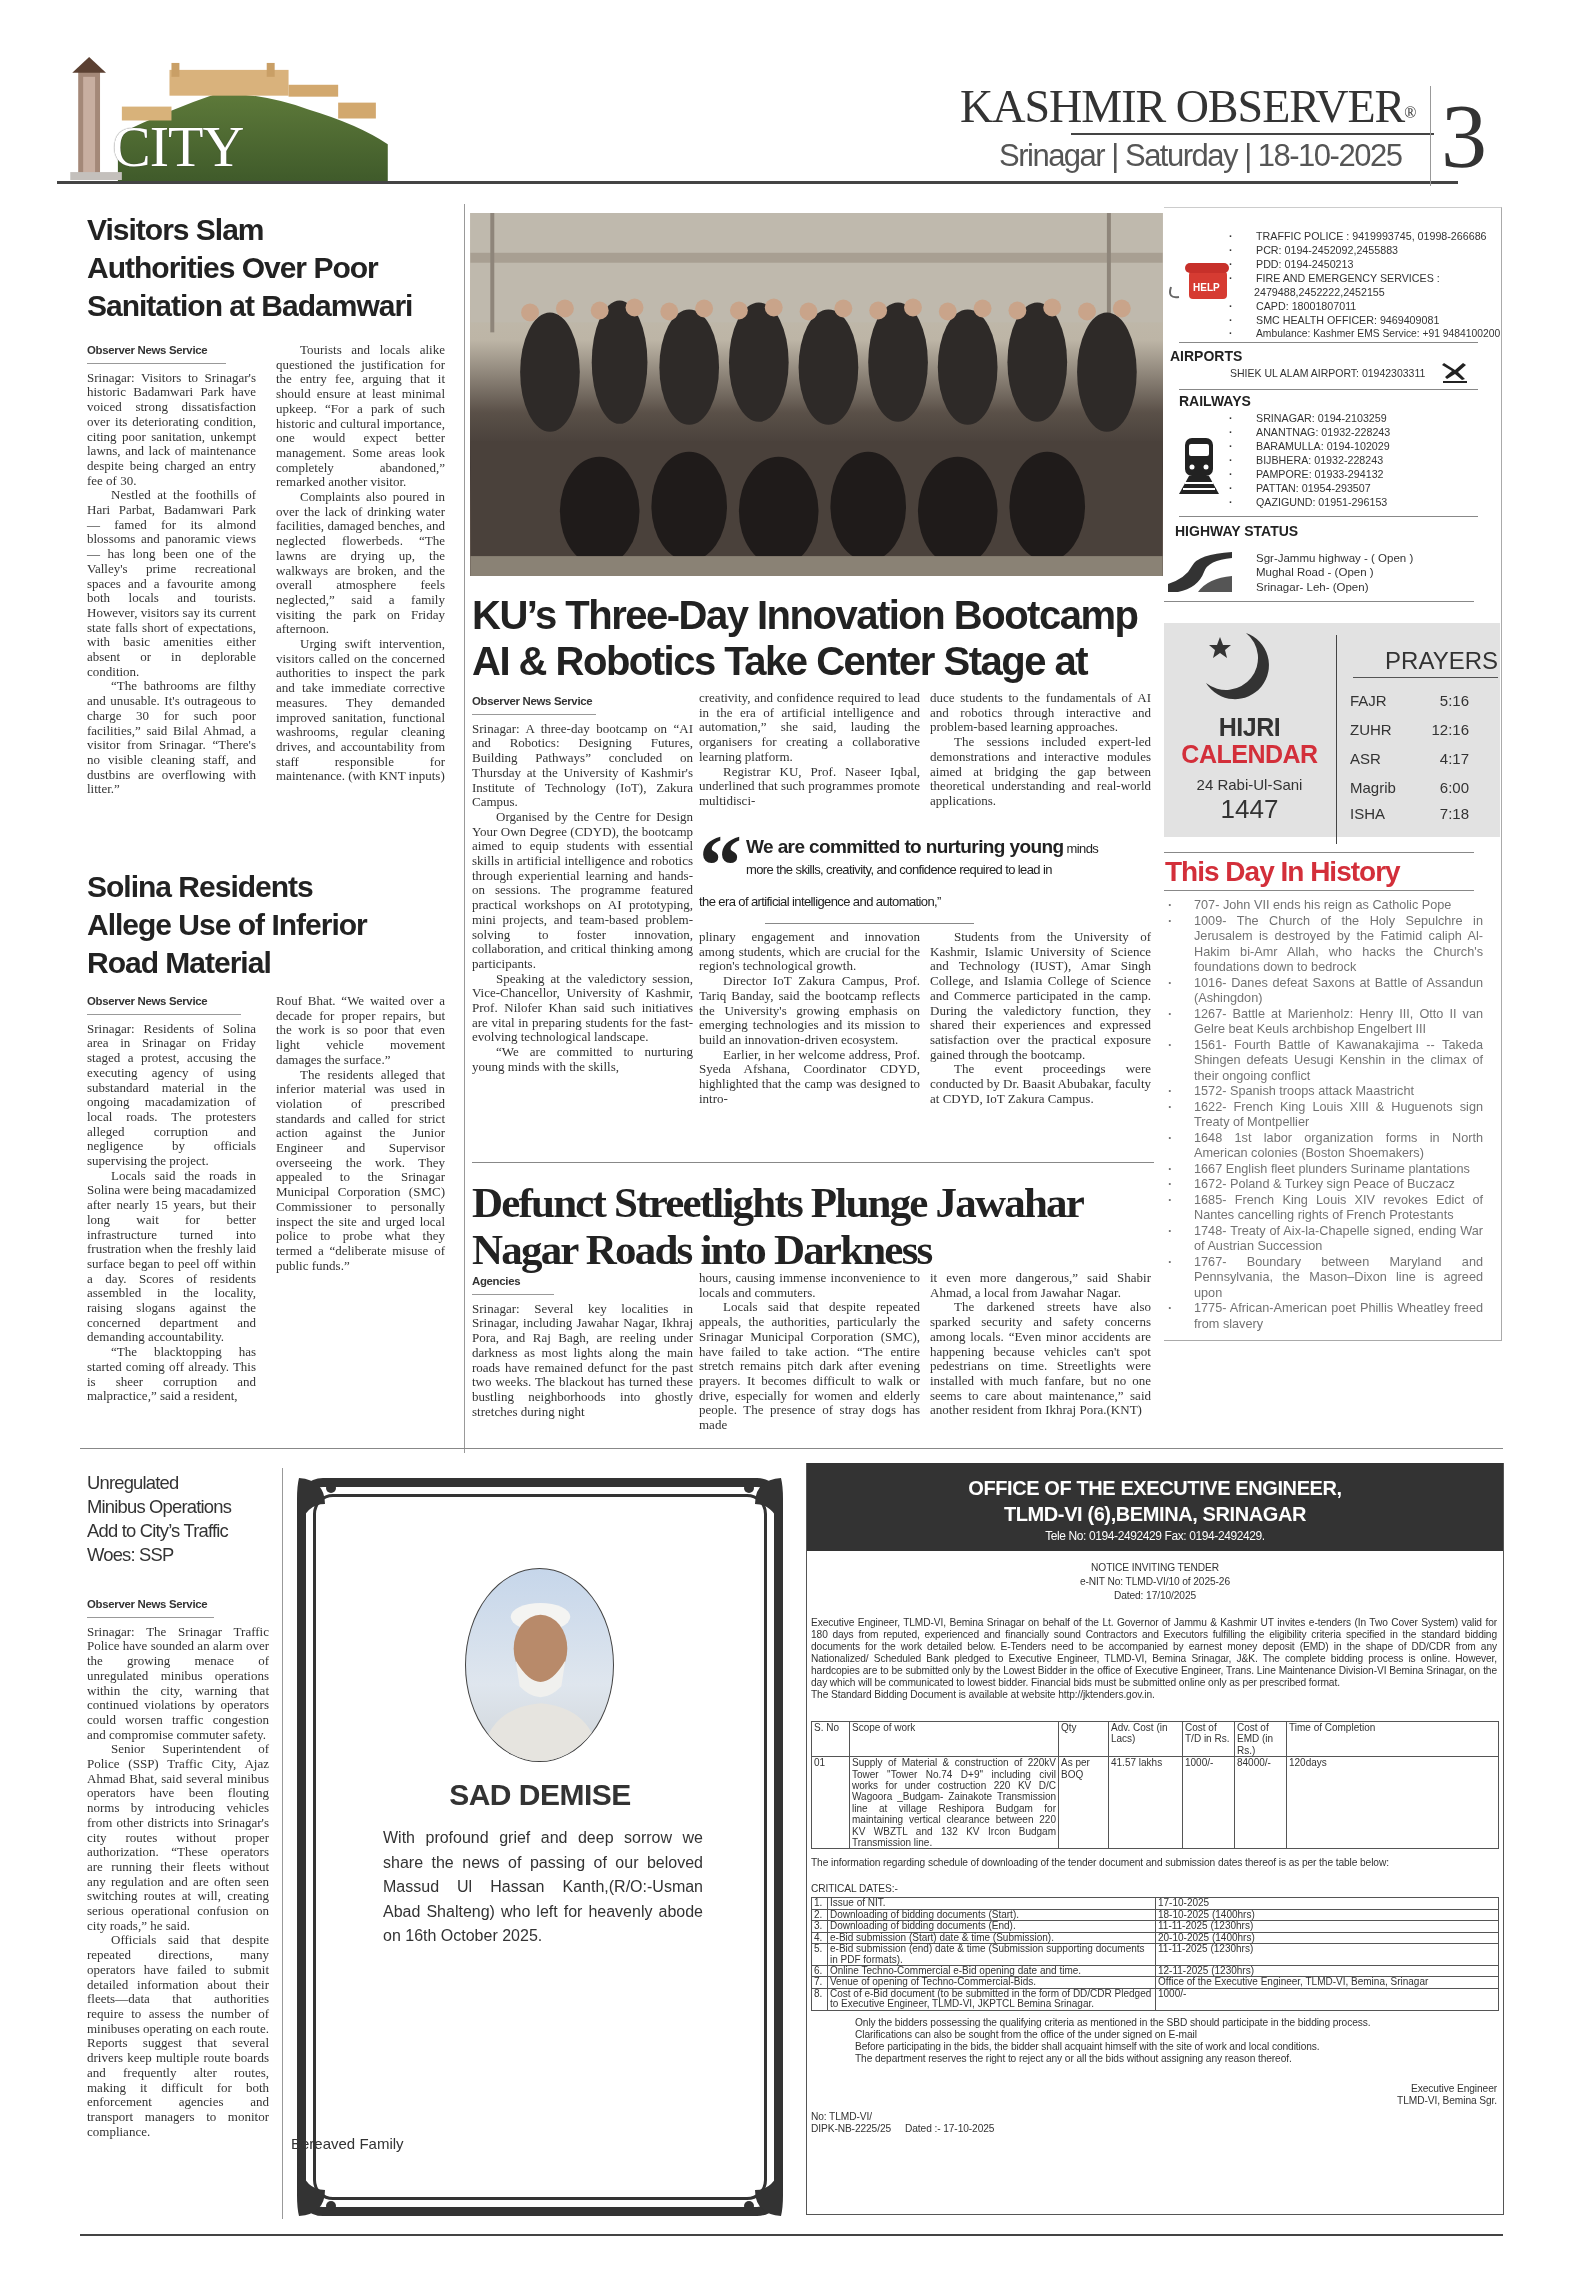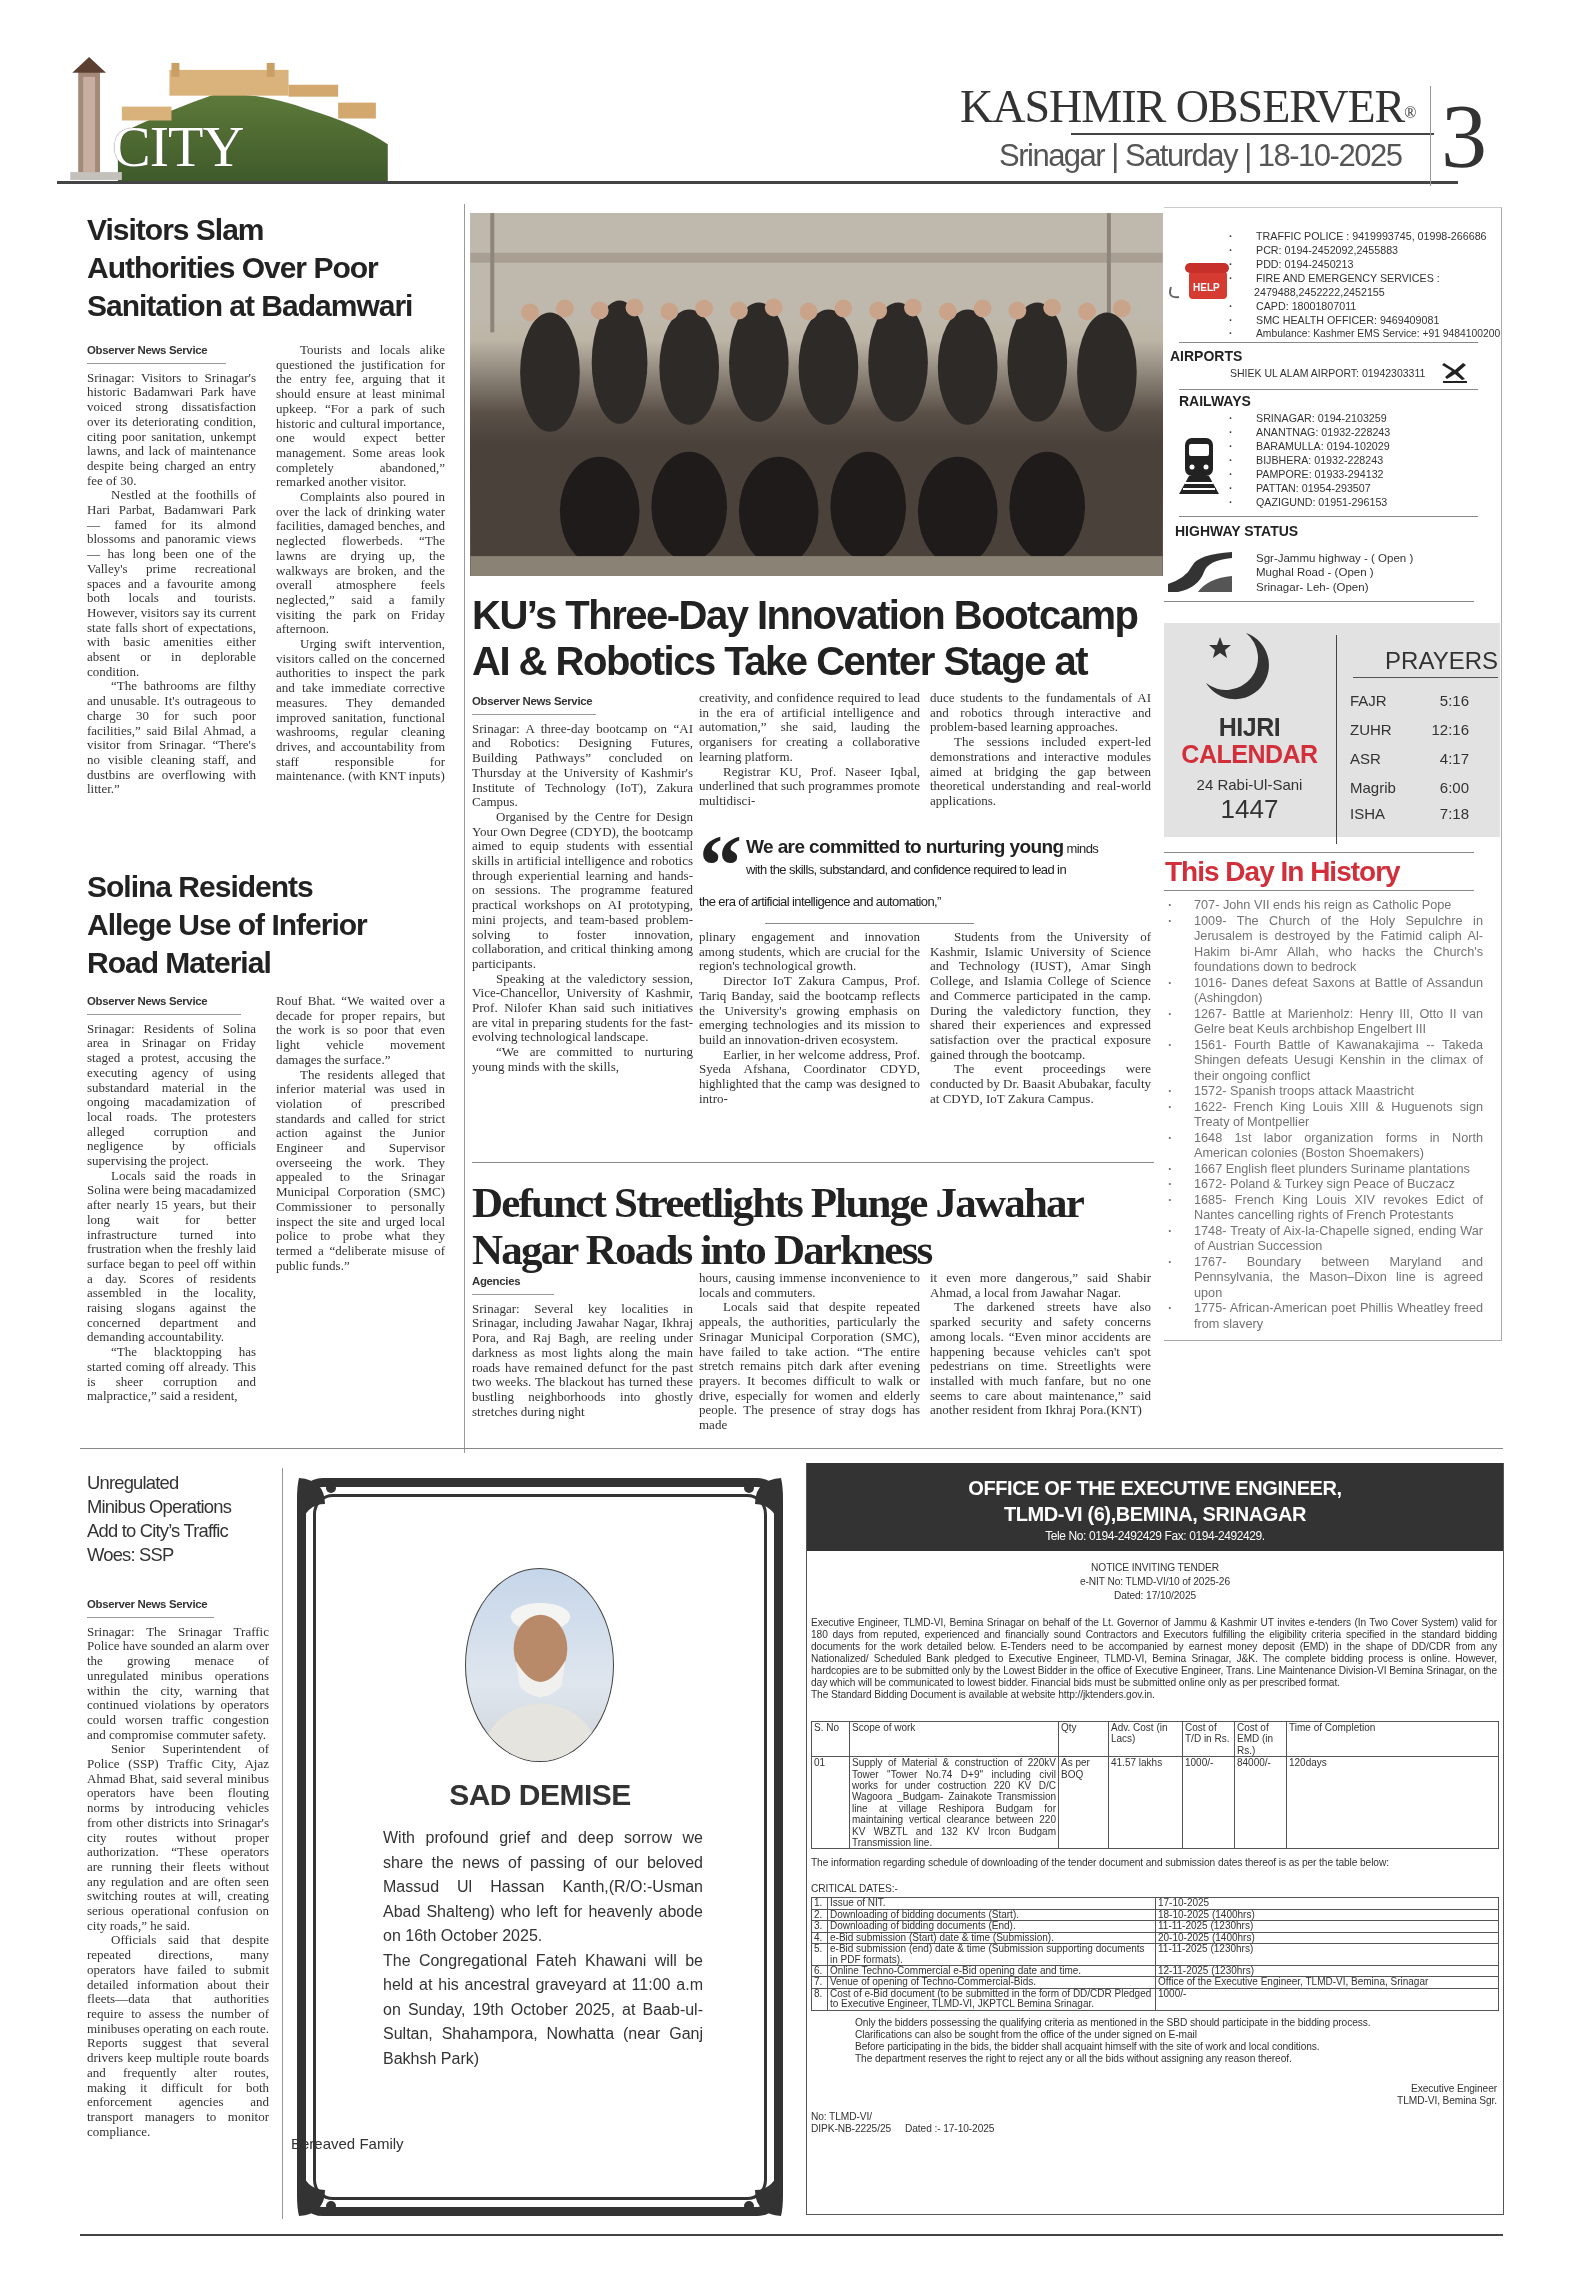--- a/index.html
+++ b/index.html
@@ -196,21 +196,21 @@
 <div class="abs body-text" style="left:930px;top:691px;width:221px">
   <p class="first">duce students to the fundamentals of AI and robotics through interactive and problem-based learning approaches.</p>
   <p>The sessions included expert-led demonstrations and interactive modules aimed at bridging the gap between theoretical understanding and real-world applications.</p>
 </div>
 
 <div class="abs" style="left:699px;top:836px;width:453px">
   <div style="display:flex;align-items:flex-start">
     <span class="quote-mark">“</span>
     <div class="sans" style="font-size:17px;line-height:21px;color:#222;letter-spacing:-0.6px;margin-left:4px">
       <div><b style="font-size:19px">We are committed to nurturing young</b><span style="font-size:13px"> minds</span></div>
-      <div style="font-size:13px">with the skills, substandard, and confidence required to lead in</div>
+      <div style="font-size:13px">more the skills, creativity, and confidence required to lead in</div>
     </div>
   </div>
   <div class="sans" style="font-size:13px;letter-spacing:-0.6px;color:#222;margin-top:-2px">the era of artificial intelligence and automation,”</div>
   <div class="hr" style="width:209px;margin:14px 0 0 66px"></div>
 </div>
 
 <div class="abs body-text" style="left:699px;top:930px;width:221px">
   <p class="first">plinary engagement and innovation among students, which are crucial for the region's technological growth.</p>
   <p>Director IoT Zakura Campus, Prof. Tariq Banday, said the bootcamp reflects the University's growing emphasis on emerging technologies and its mission to build an innovation-driven ecosystem.</p>
   <p>Earlier, in her welcome address, Prof. Syeda Afshana, Coordinator CDYD, highlighted that the camp was designed to intro-</p>
@@ -403,21 +403,20 @@
     <svg width="149" height="194" viewBox="0 0 150 195">
       <ellipse cx="75" cy="48" rx="30" ry="14" fill="#f4f4f2"></ellipse>
       <ellipse cx="75" cy="80" rx="27" ry="34" fill="#b88a6a"></ellipse>
       <path d="M50 92 Q75 135 100 92 L96 118 Q75 140 54 118 Z" fill="#f0f0ee"></path>
       <path d="M15 195 Q20 140 75 135 Q130 140 135 195 Z" fill="#e6e4df"></path>
     </svg>
   </div>
   <div class="sans" style="position:absolute;left:0;width:498px;top:310px;text-align:center;font-weight:bold;font-size:30px;color:#333;letter-spacing:-0.5px">SAD DEMISE</div>
   <div class="obit-text" style="position:absolute;left:92px;top:358px;width:320px">
     <div>With profound grief and deep sorrow we share the news of passing of our beloved Massud Ul Hassan Kanth,(R/O:-Usman Abad Shalteng)  who left for heavenly abode on 16th October 2025.</div>
-    <div>The Congregational Fateh Khawani will be held at his ancestral graveyard  at 11:00 a.m on Sunday, 19th October 2025, at Baab-ul-Sultan, Shahampora, Nowhatta (near Ganj Bakhsh Park)</div>
   </div>
   <div class="sans" style="position:absolute;left:0;width:498px;top:667px;text-align:left;font-size:15px;color:#333">Bereaved Family</div>
 </div>
 
 <div class="abs tender">
   <div class="tender-head">
     <div class="sans" style="font-weight:bold;font-size:20px;line-height:26px;letter-spacing:-0.4px">OFFICE OF THE EXECUTIVE ENGINEER,</div>
     <div class="sans" style="font-weight:bold;font-size:20px;line-height:26px;letter-spacing:-0.4px">TLMD-VI (6),BEMINA, SRINAGAR</div>
     <div class="sans" style="font-size:12px;line-height:18px;letter-spacing:-0.4px">Tele No: 0194-2492429 Fax: 0194-2492429.</div>
   </div>

